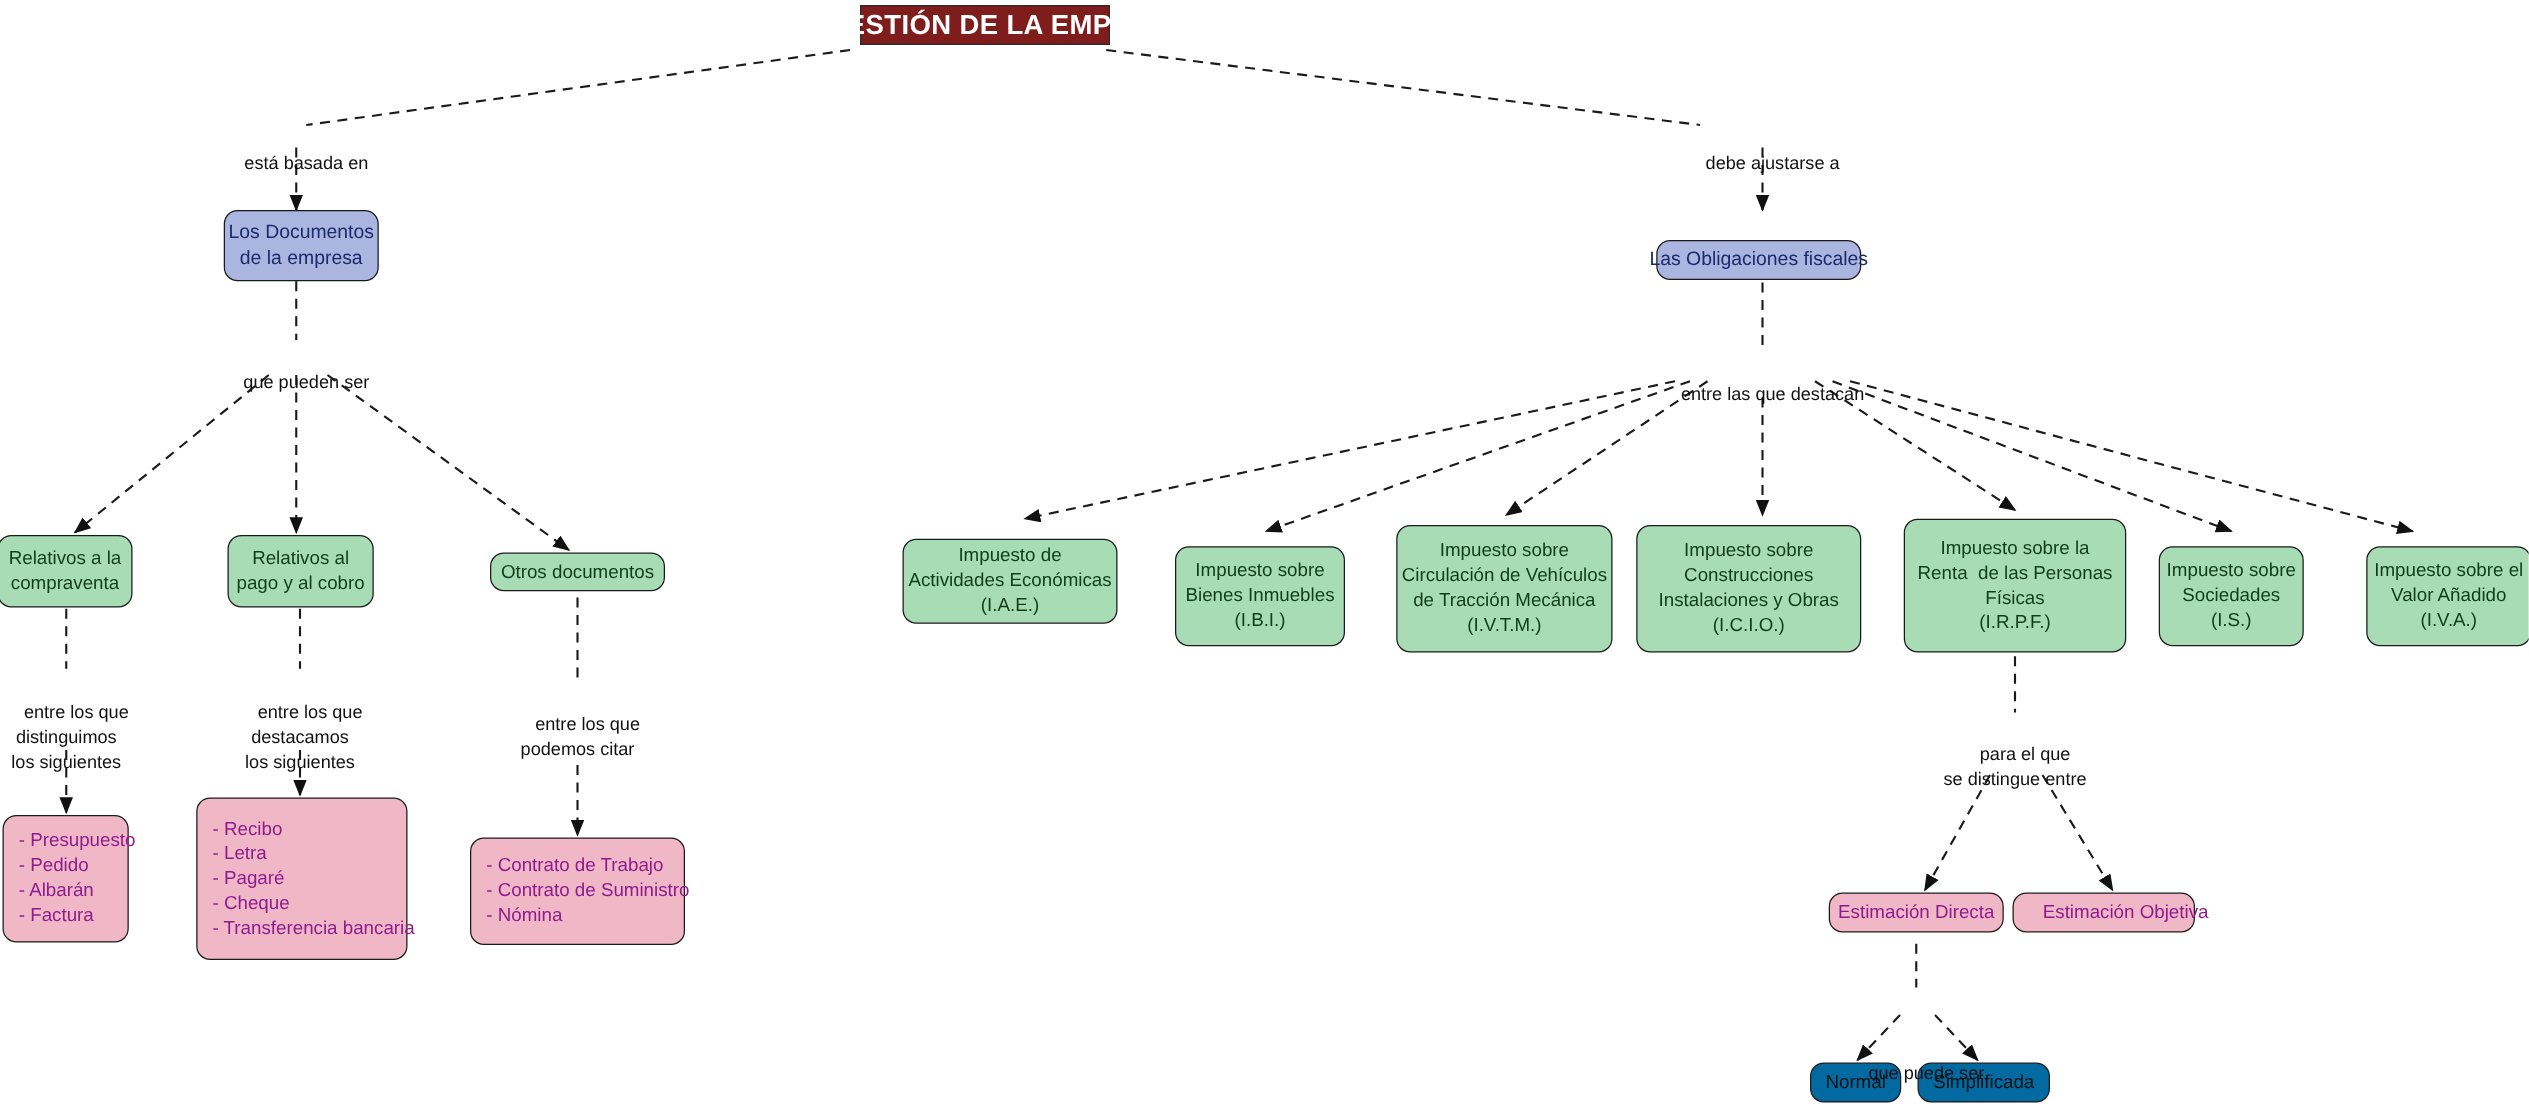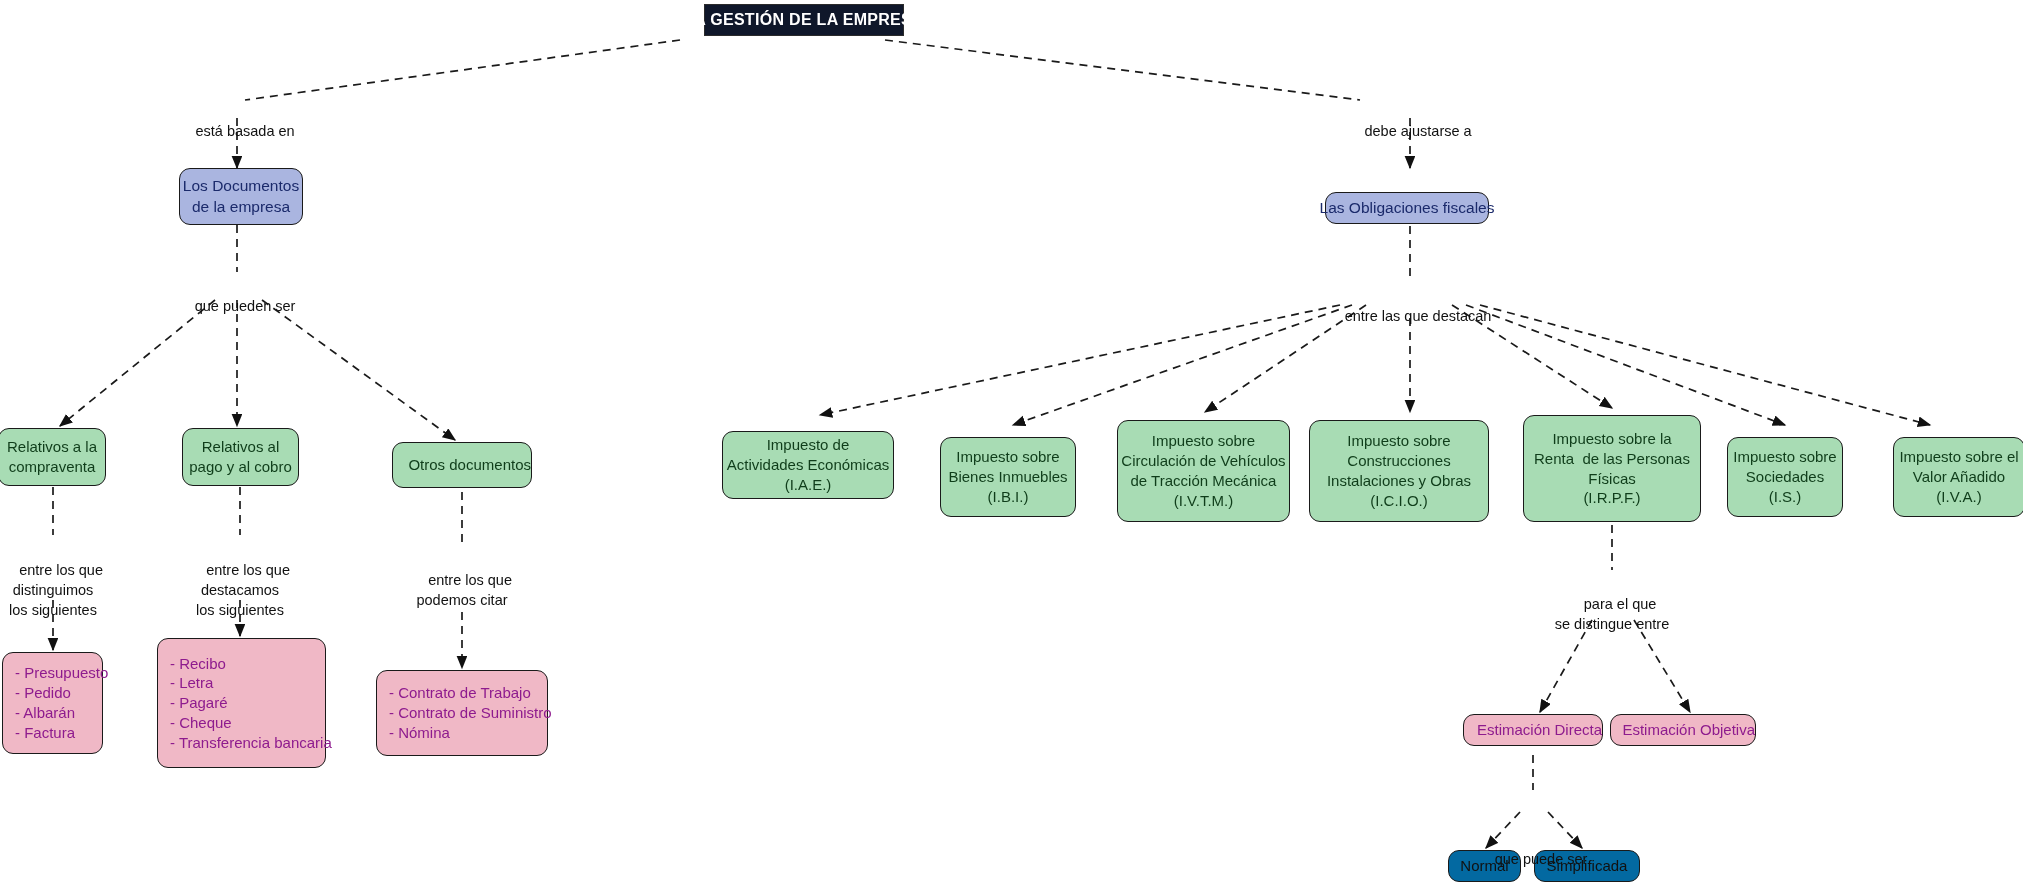--- a/index.html
+++ b/index.html
@@ -35,50 +35,48 @@
     text-align: center;
     border: 1.5px solid #1a1a1a;
     border-radius: 11px;
     line-height: 1.32;
     white-space: pre;
   }
   .node .ln { display: block; }
 
   
   .node.root {
-    background: #0f172a;
+    background: #7f1d1d;
     border: 1.5px solid #2b2b2b;
     border-radius: 0;
     color: #ffffff;
     font-weight: bold;
-    font-size: 16px;
+    font-size: 22px;
     letter-spacing: 0.3px;
     font-stretch: condensed;
     text-align: center;
-    margin-left: 16px;
   }
 
   
   .node.blue {
     background: #aab5e0;
     color: #1b2a6b;
     font-size: 15.5px;
   }
   
   .node.green {
     background: #a8dcb4;
     color: #0f3d1a;
     font-size: 15px;
   }
   
   .node.pink {
     background: #f0b8c6;
     color: #8e1b8e;
     font-size: 15px;
-    align-items: flex-end;
   }
   .node.pink.list {
     align-items: flex-start;
     text-align: left;
     padding: 9px 12px;
   }
   
   .node.yellow {
     background: #0369a1;
     color: #111111;
@@ -167,21 +165,21 @@
   <div class="node green" style="left:-2px; top:428px; width:108px; height:58px;">
     <span class="ln">Relativos a la
 compraventa</span>
   </div>
 
   <div class="node green" style="left:182px; top:428px; width:117px; height:58px;">
     <span class="ln">Relativos al
 pago y al cobro</span>
   </div>
 
-  <div class="node green" style="left:392px; top:442px; width:140px; height:46px;align-items:flex-end;">
+  <div class="node green" style="left:392px; top:442px; width:140px; height:31px;">
     <span class="ln">Otros documentos</span>
   </div>
 
   <div class="node pink list" style="left:2px; top:652px; width:101px; height:102px;">
     <span class="ln">- Presupuesto
 - Pedido
 - Albarán
 - Factura</span>
   </div>
 

